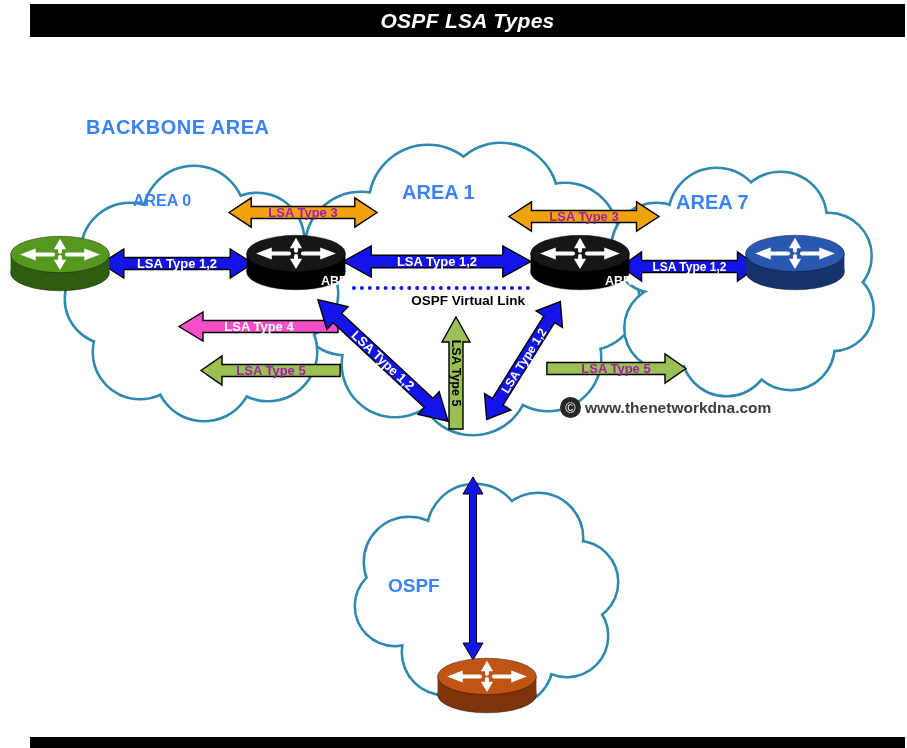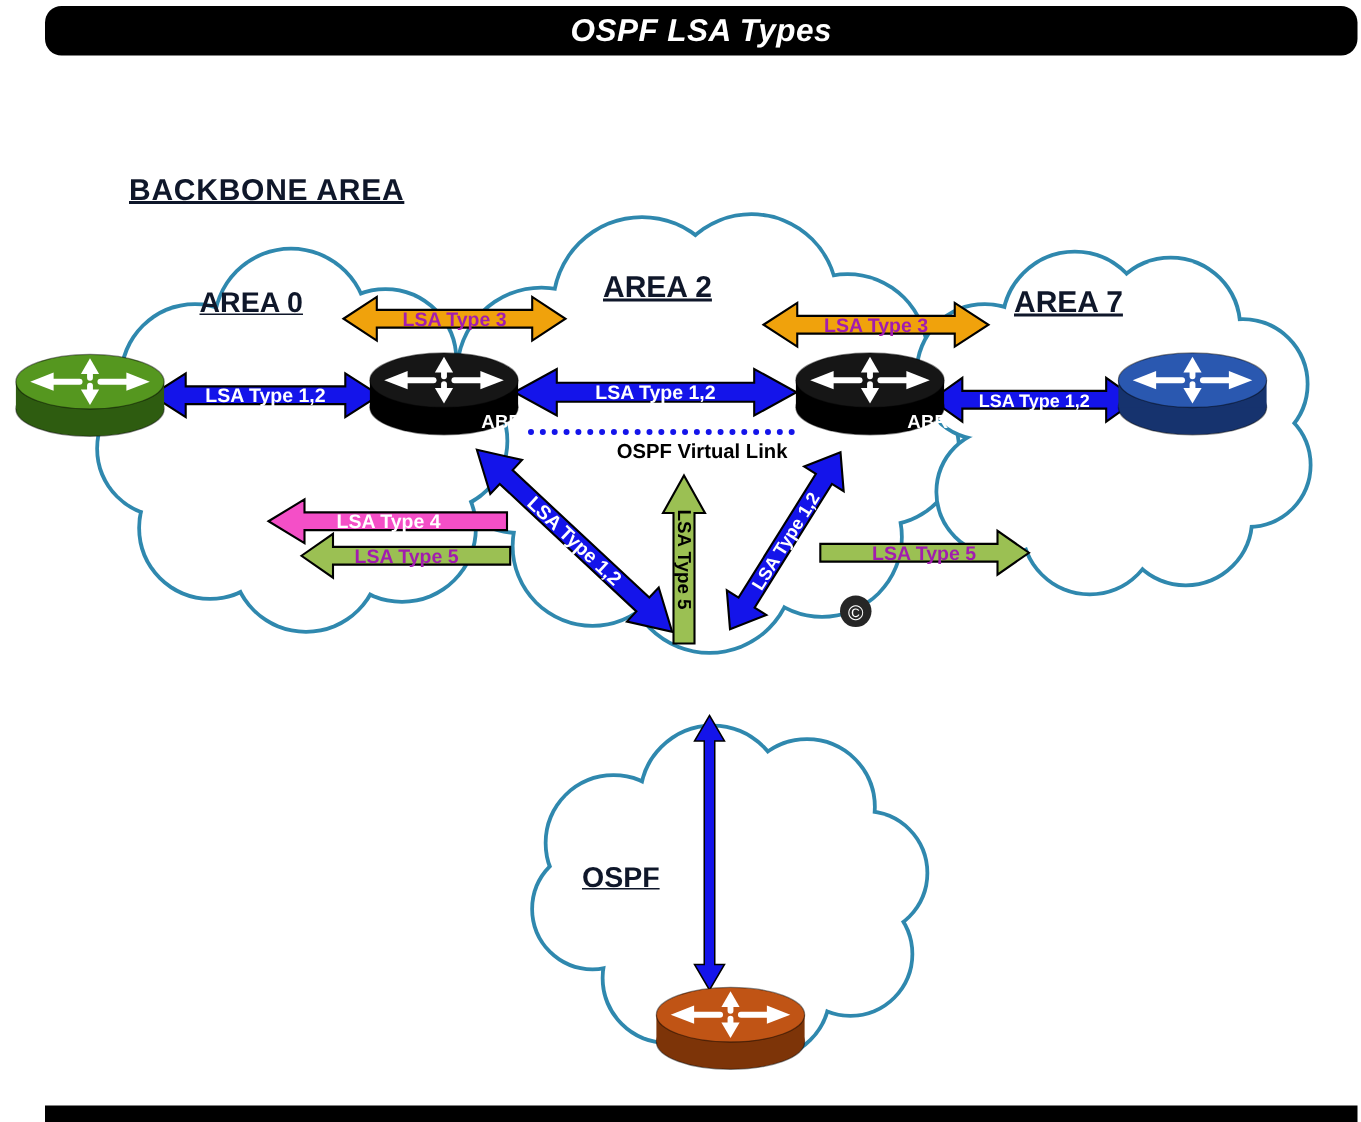--- a/index.html
+++ b/index.html
@@ -2,31 +2,31 @@
 <html><head>
 <meta charset="utf-8">
 <style>
   html,body { margin:0; padding:0; background:#fff; }
   .page { position:relative; width:907px; height:748px; background:#ffffff; overflow:hidden;
           font-family:"Liberation Sans", sans-serif; }
   .abs { position:absolute; }
 
   
   .title-bar { left:30px; top:4px; width:875px; height:33px; background:#000;
-               display:flex; align-items:center; justify-content:center;border-radius:11px; }
+               display:flex; align-items:center; justify-content:center; }
   .title-text { color:#fff; font-weight:bold; font-style:italic; font-size:21px; letter-spacing:.3px; }
   .bottom-bar { left:30px; top:737px; width:875px; height:11px; background:#000; }
 
   
   svg.cloud { position:absolute; overflow:visible; }
   .cloud-stroke { fill:#ffffff; stroke:#2f88ae; stroke-width:5; }
   .cloud-fill   { fill:#ffffff; stroke:none; }
 
   
-  .big-label { font-weight:bold; font-size:20px; color:#0f172a; white-space:nowrap;text-decoration:underline; }
+  .big-label { font-weight:bold; font-size:20px; color:#3b82f6; white-space:nowrap; }
   .small-bold { font-weight:bold; font-size:14px; color:#000; white-space:nowrap; }
 
   
   .block-arrow { position:absolute; }
   .block-arrow svg { display:block; width:100%; height:100%; overflow:visible; }
   .arrow-shape { stroke:#000; stroke-width:1.4; }
   .arrow-label { position:absolute; inset:0; display:flex; align-items:center; justify-content:center;
                  font-weight:bold; font-size:13px; color:#fff; white-space:nowrap; }
   .arrow-label.dark { color:#a21caf; }
   .rot { transform-origin:center center; }
@@ -161,21 +161,21 @@
     <span class="arrow-label">LSA Type 1,2</span>
   </div>
 
   <div class="block-arrow" style="left:621px; top:251px; width:137px; height:31px;">
     <svg viewBox="0 0 160 34" preserveAspectRatio="none">
         <polygon class="arrow-shape" vector-effect="non-scaling-stroke" points="0,17 24,1 24,10.5 136,10.5 136,1 160,17 136,33 136,23.5 24,23.5 24,33" fill="#1414ea"></polygon>
       </svg>
     <span class="arrow-label" style="font-size:12px;">LSA Type 1,2</span>
   </div>
 
-  <div class="block-arrow" style="left:179px; top:311px; width:160px; height:31px;margin-top:21px;">
+  <div class="block-arrow" style="left:179px; top:311px; width:160px; height:31px;">
     <svg viewBox="0 0 160 34" preserveAspectRatio="none">
         <polygon class="arrow-shape" vector-effect="non-scaling-stroke" points="0,17 24,1 24,10.5 159,10.5 159,23.5 24,23.5 24,33" fill="#f44fc7"></polygon>
       </svg>
     <span class="arrow-label">LSA Type 4</span>
   </div>
 
   <div class="block-arrow" style="left:201px; top:355px; width:140px; height:31px;">
     <svg viewBox="0 0 160 34" preserveAspectRatio="none">
         <polygon class="arrow-shape" vector-effect="non-scaling-stroke" points="0,17 24,1 24,10.5 159,10.5 159,23.5 24,23.5 24,33" fill="#9bc053"></polygon>
       </svg>
@@ -301,27 +301,28 @@
           <polygon points="106,24 88,17 88,31"></polygon>
         <path d="M60 21 V16"></path>
           <polygon points="60,6 53,18 67,18"></polygon>
         <path d="M60 27 V32"></path>
           <polygon points="60,42 53,30 67,30"></polygon>
       </g>
     </svg>
   </div>
 
   <div class="abs big-label" style="left:86px; top:116px; letter-spacing:.5px;">BACKBONE AREA</div>
-  <div class="abs big-label" style="left:133px; top:192px; font-size:19px;text-align:center;">AREA 0</div>
-  <div class="abs big-label" style="left:402px; top:181px;">AREA 2</div>
+  <div class="abs big-label" style="left:133px; top:192px; font-size:16px;text-align:center;">AREA 0</div>
+  <div class="abs big-label" style="left:402px; top:181px;">AREA 1</div>
   <div class="abs big-label" style="left:676px; top:191px;">AREA 7</div>
   <div class="abs big-label" style="left:388px; top:575px; font-size:19px;">OSPF</div>
 
   <div class="abs watermark">
     <span class="wm-circle">©</span>
+    <span class="wm-text">www.thenetworkdna.com</span>
   </div>
 
   <div class="abs title-bar">
     <span class="title-text">OSPF LSA Types</span>
   </div>
   <div class="abs bottom-bar"></div>
 
 </div>
 
 </body></html>

